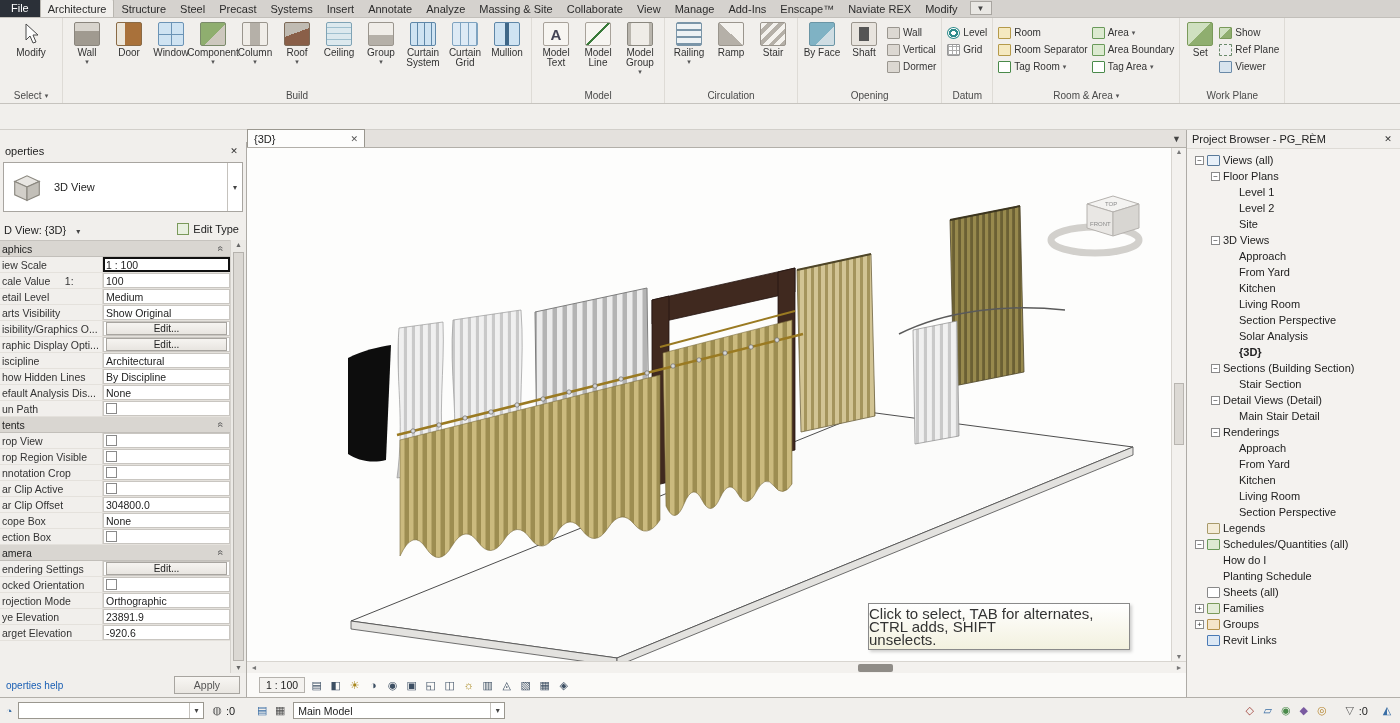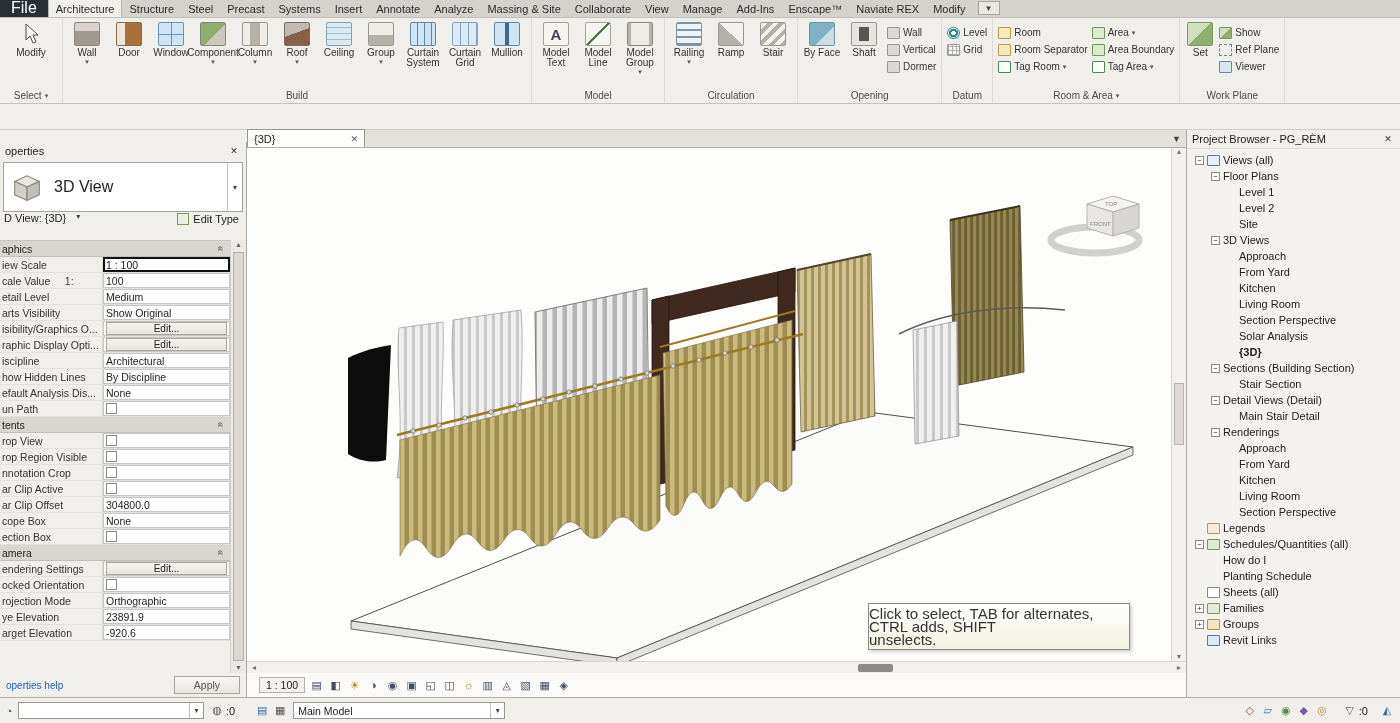--- a/index.html
+++ b/index.html
@@ -1,20 +1,20 @@
 <!DOCTYPE html>
 <html><head>
 <meta charset="utf-8">
 <style>
 *{margin:0;padding:0;box-sizing:border-box}
 html,body{width:1400px;height:723px;overflow:hidden;font-family:"Liberation Sans",sans-serif;font-size:11px;color:#222;background:#f1efec}
 #app{position:relative;width:1400px;height:723px}
 
 #tabbar{position:absolute;left:0;top:0;width:100%;height:18px;background:#d5d2ce;display:flex;align-items:flex-end;border-bottom:1px solid #c2bfba}
-.ftab{height:18px;padding:0 11px;background:#2b3038;color:#fff;display:flex;align-items:center;font-size:16px}
+.ftab{height:18px;padding:0 11px;background:#2b3038;color:#fff;display:flex;align-items:center;font-size:11px}
 .rtab{height:17px;padding:0 7px;display:flex;align-items:center;font-size:11px;color:#2b2b2b;white-space:nowrap}
 .rtab.active{background:#f1efec;border:1px solid #b9b6b0;border-bottom:none;border-radius:2px 2px 0 0;height:18px}
 .tab-extra{margin-left:5px;margin-bottom:2px;width:22px;height:14px;background:#e9e7e3;border:1px solid #a8a5a0;font-size:8px;display:flex;align-items:center;justify-content:center;color:#444}
 
 #ribbon{position:absolute;left:0;top:18px;width:100%;height:86px;background:#f1efec;border-bottom:1px solid #c6c3be;display:flex;overflow:hidden}
 .rpanel{height:100%;border-right:1px solid #dedbd6;display:flex;flex-direction:column;flex:none}
 .rpanel-content{flex:1;display:flex;align-items:flex-start;padding:2px 3px 0}
 .rpanel-label{height:15px;font-size:10px;color:#4a4a4a;display:flex;align-items:center;justify-content:center;gap:3px}
 .rpanel-label .pcaret{font-size:7px;color:#555}
 .rbtn{width:42px;display:flex;flex-direction:column;align-items:center;padding-top:2px}
@@ -56,23 +56,23 @@
 .sic-plane{background:linear-gradient(135deg,#cfe0c0 0 50%,#8fae6f 50%);border:1px solid #7a9a5a}
 .sic-ref{background:#f0f0f0;border:1px dashed #6a8a6a}
 .sic-view{background:#d8e4ee;border:1px solid #6a8aa8}
 
 #optbar{position:absolute;left:0;top:104px;width:100%;height:26px;background:#f1efec;border-bottom:1px solid #d2cfca}
 
 #props{position:absolute;left:0;top:142px;width:247px;bottom:26px;background:#f1efec;border-right:1px solid #aeaba6}
 .phead{height:18px;display:flex;align-items:center;padding:0 5px;font-size:11px;color:#222}
 .xbtn{margin-left:auto;width:14px;height:14px;display:flex;align-items:center;justify-content:center;font-size:9px;color:#333}
 .pselector{margin:2px 3px 0 3px;height:50px;background:#fff;border:1px solid #a8a5a0;display:flex;align-items:center;gap:8px;padding-left:4px;position:relative}
-.psel-label{font-size:16px;color:#222}
+.psel-label{font-size:11px;color:#222}
 .psel-caret{position:absolute;right:0;top:0;bottom:0;width:15px;border-left:1px solid #c5c2bd;display:flex;align-items:center;justify-content:center;font-size:8px;color:#444}
-.ptyperow{height:24px;display:flex;align-items:flex-start;padding:0 4px;gap:10px;font-size:11px;color:#222}
+.ptyperow{height:24px;display:flex;align-items:flex-end;padding:0 4px;gap:10px;font-size:11px;color:#222}
 .ptr-caret{font-size:8px;color:#444}
 .edittype{margin-left:auto;display:flex;align-items:center;gap:4px;padding:1px 3px}
 .et-ic{width:12px;height:12px;background:#e8f0e0;border:1px solid #7a9a5a}
 .pgrid{position:absolute;top:98px;left:0;right:16px;bottom:24px;overflow:hidden;border-top:1px solid #c6c3be;background:#f1efec}
 .prow{height:16px;display:flex;align-items:stretch;border-bottom:1px solid #e4e1dc;font-size:10.5px}
 .plabel{width:103px;padding:2px 2px 0 2px;color:#333;white-space:pre;overflow:hidden;border-right:1px solid #dcd9d4;flex:none}
 .pval{flex:1;background:#fff;box-shadow:inset 0 0 0 1px #c9c6c1;display:flex;align-items:center;padding:0 3px;overflow:hidden}
 .pval.sel{box-shadow:inset 0 0 0 2px #101010}
 .psec{background:#d9d6d1;border-bottom:1px solid #c2bfba}
 .psec .plabel{width:auto;border:none;color:#222}

